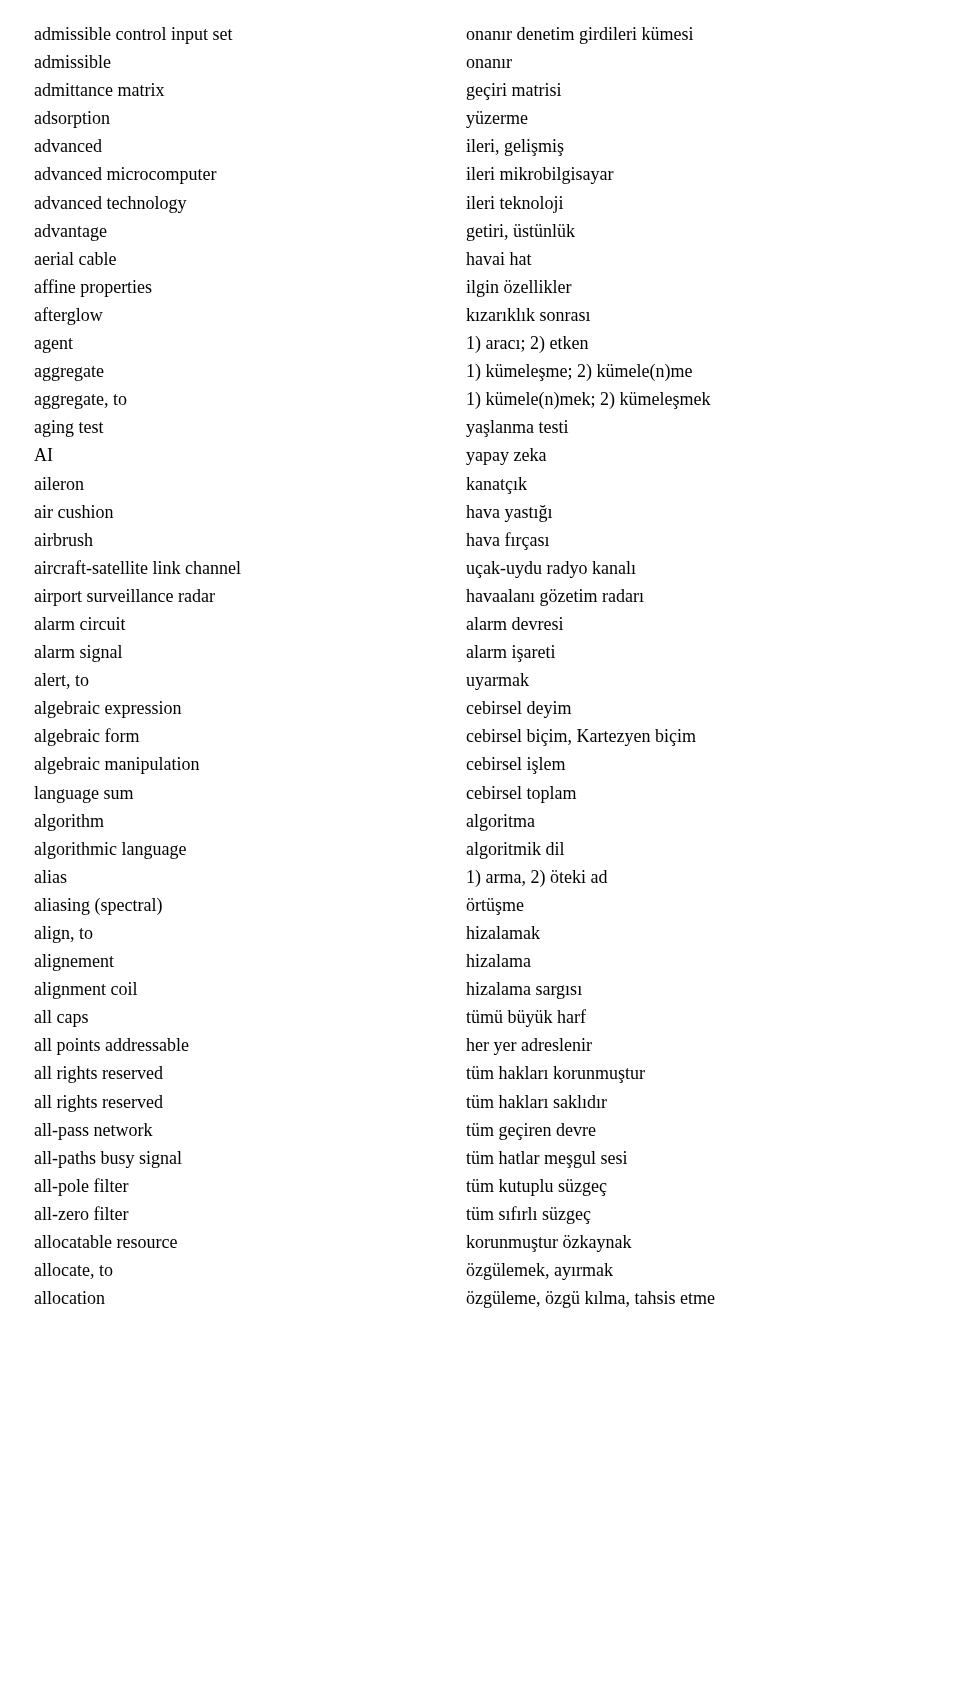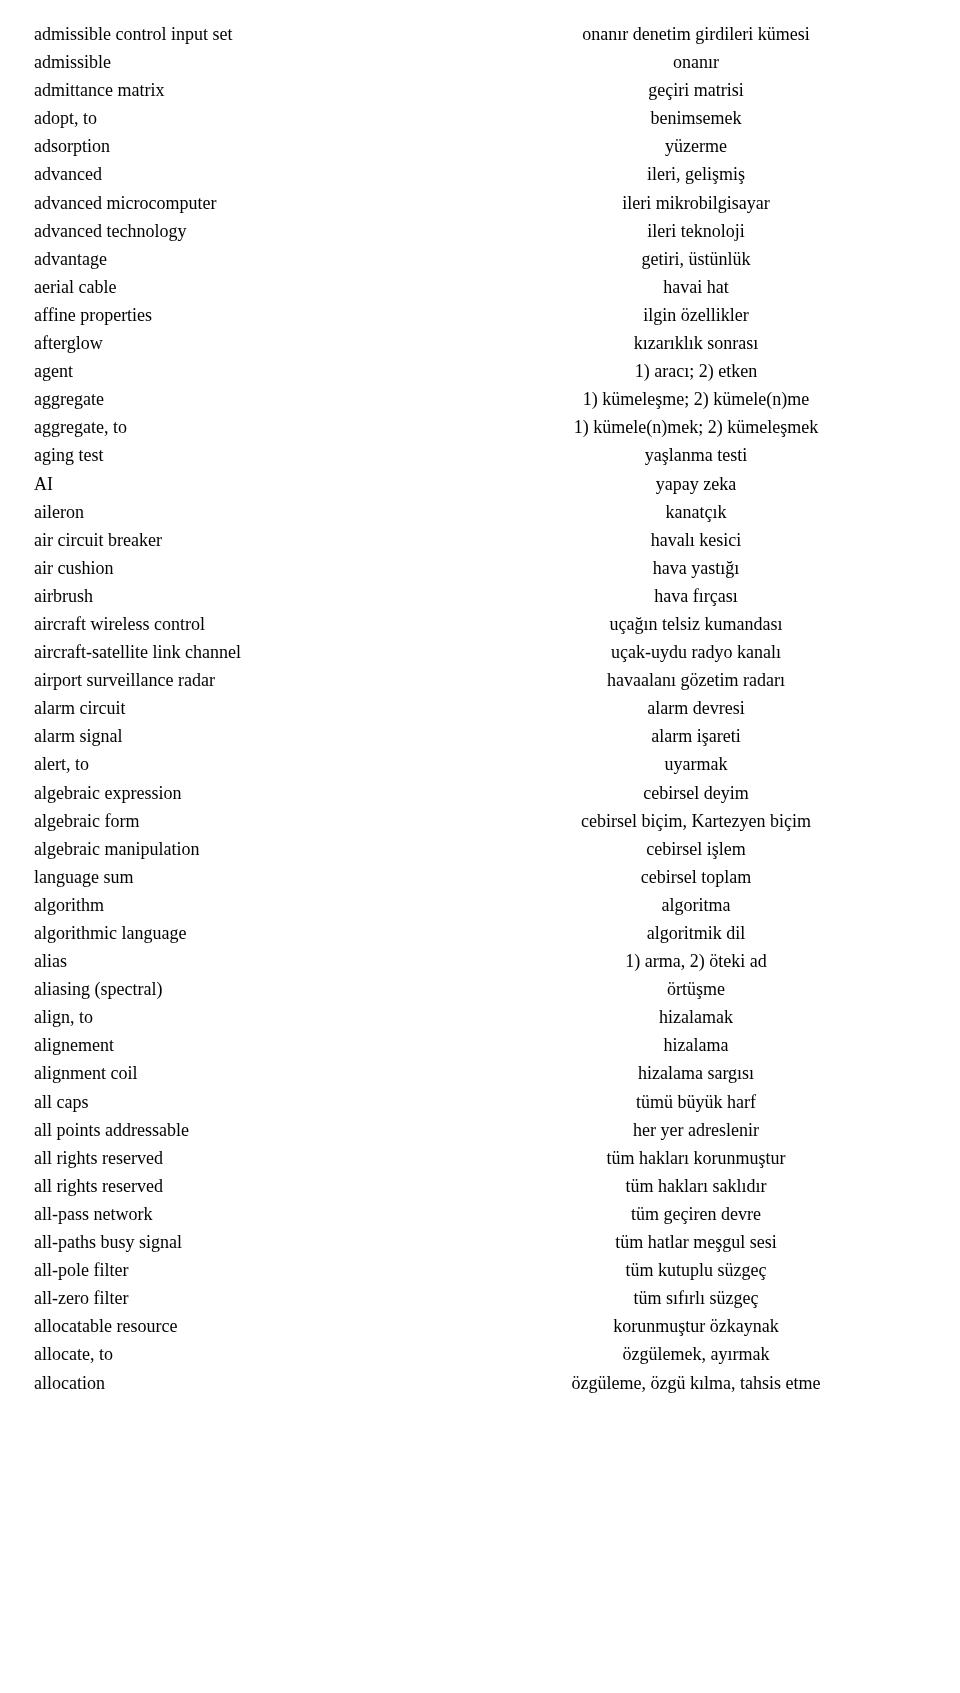--- a/index.html
+++ b/index.html
@@ -25,21 +25,20 @@
       vertical-align: top;
       line-height: 1.45;
     }
     .col-term {
       width: 48%;
       font-style: normal;
       margin-top: 6px;
     }
     .col-translation {
       width: 52%;
-      text-align: center;
     }
     .italic-part {
     }
   </style>
 </head>
 <body>
 
 <table class="dictionary-table">
   <tbody id="table-body">
   <tr>
@@ -48,24 +47,20 @@
       </tr>
       <tr>
         <td class="col-term">admissible</td>
         <td class="col-translation">onanır</td>
       </tr>
       <tr>
         <td class="col-term">admittance matrix</td>
         <td class="col-translation">geçiri matrisi</td>
       </tr>
       <tr>
-        <td class="col-term">adopt, to</td>
-        <td class="col-translation">benimsemek</td>
-      </tr>
-      <tr>
         <td class="col-term">adsorption</td>
         <td class="col-translation">yüzerme</td>
       </tr>
       <tr>
         <td class="col-term">advanced</td>
         <td class="col-translation">ileri, gelişmiş</td>
       </tr>
       <tr>
         <td class="col-term">advanced microcomputer</td>
         <td class="col-translation">ileri mikrobilgisayar</td>
@@ -108,34 +103,26 @@
       </tr>
       <tr>
         <td class="col-term">AI</td>
         <td class="col-translation">yapay zeka</td>
       </tr>
       <tr>
         <td class="col-term">aileron</td>
         <td class="col-translation">kanatçık</td>
       </tr>
       <tr>
-        <td class="col-term">air circuit breaker</td>
-        <td class="col-translation">havalı kesici</td>
-      </tr>
-      <tr>
         <td class="col-term">air cushion</td>
         <td class="col-translation">hava yastığı</td>
       </tr>
       <tr>
         <td class="col-term">airbrush</td>
         <td class="col-translation">hava fırçası</td>
-      </tr>
-      <tr>
-        <td class="col-term">aircraft wireless control</td>
-        <td class="col-translation">uçağın telsiz kumandası</td>
       </tr>
       <tr>
         <td class="col-term">aircraft-satellite link channel</td>
         <td class="col-translation">uçak-uydu radyo kanalı</td>
       </tr>
       <tr>
         <td class="col-term">airport surveillance radar</td>
         <td class="col-translation">havaalanı gözetim radarı</td>
       </tr>
       <tr>

